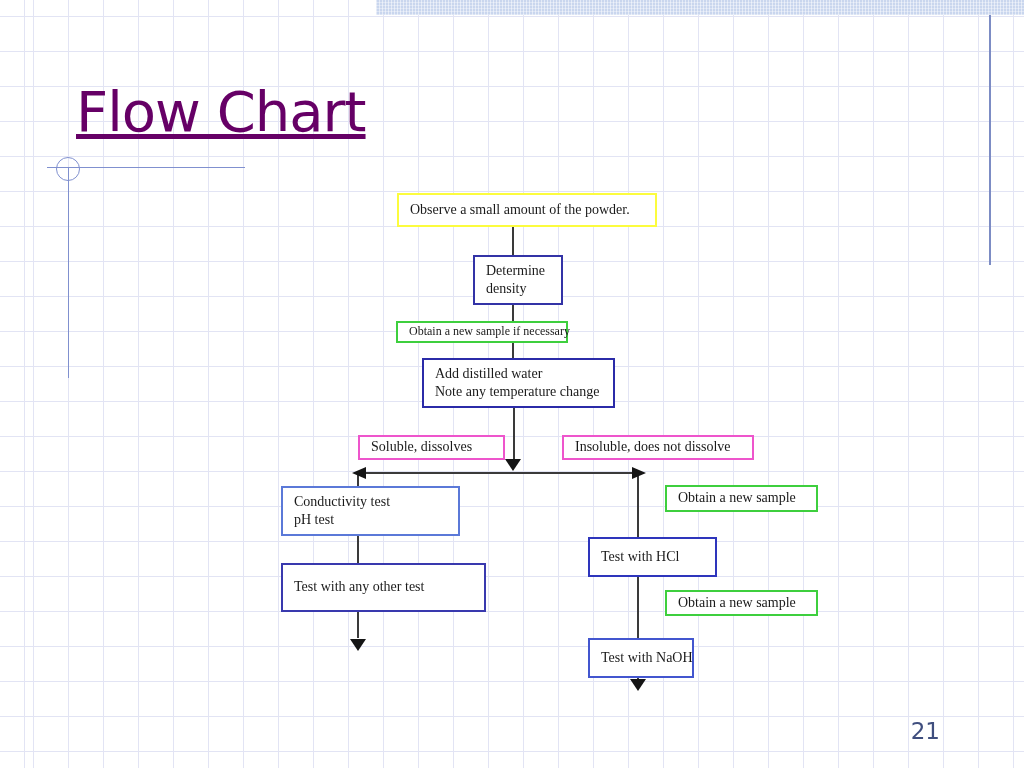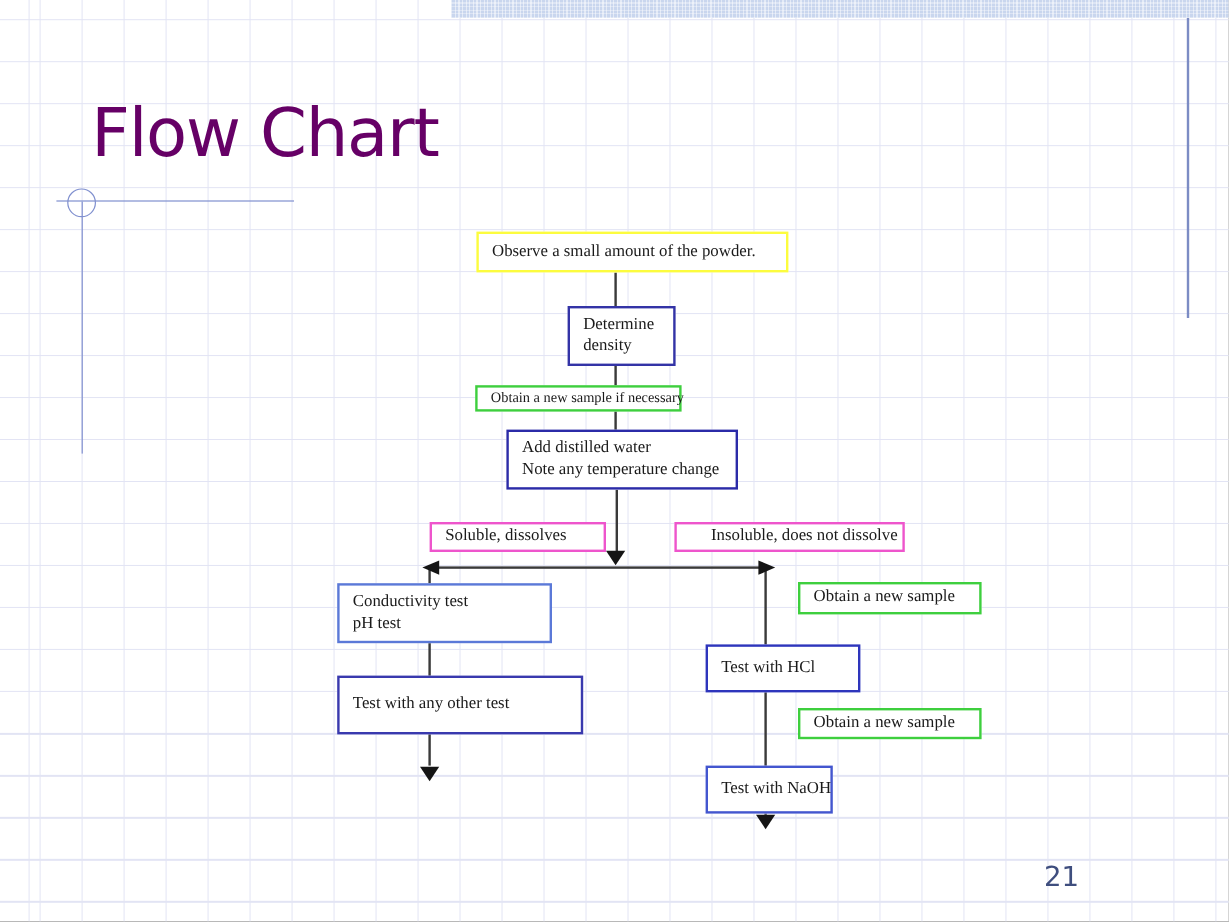--- a/index.html
+++ b/index.html
@@ -20,37 +20,37 @@
       repeating-linear-gradient(0deg, rgba(255,255,255,.35) 0 1px, transparent 1px 3px);
   }
   .deco-hline{position:absolute;left:47px;top:167px;width:198px;height:1px;background:#8090cf;z-index:0;}
   .deco-vline-left{position:absolute;left:68px;top:168px;width:1px;height:210px;background:#8090cf;z-index:0;}
   .deco-vline-right{position:absolute;left:989px;top:15px;width:2px;height:250px;background:#7c8cc4;z-index:0;}
   .deco-circle{position:absolute;left:56px;top:157px;width:22px;height:22px;border:1px solid #8090cf;border-radius:50%;background:transparent;z-index:0;}
   .title{
     position:absolute;left:76px;top:84px;margin:0;z-index:1;
     font-family:"DejaVu Sans","Liberation Sans",sans-serif;
     font-size:56px;font-weight:normal;letter-spacing:-1px;line-height:1;
-    color:#660066;white-space:nowrap;
+    color:#660066;white-space:nowrap;text-decoration:underline;
   }
   #diagram{position:absolute;left:0;top:0;width:100%;height:100%;z-index:1;}
   .fc-line{position:absolute;z-index:1;}
   .fc-box{
     position:absolute;z-index:2;box-sizing:border-box;
     background:#ffffff;border:2px solid #333;
     display:flex;flex-direction:column;justify-content:center;
     padding-left:11px;padding-right:4px;line-height:1.32;color:#1a1a1a;
   }
   .fc-box div{white-space:nowrap;}
   .fc-arrow{position:absolute;width:0;height:0;z-index:3;}
   .fc-arrow.down{border-left:8px solid transparent;border-right:8px solid transparent;border-top:12px solid #151515;}
   .fc-arrow.left{border-top:6px solid transparent;border-bottom:6px solid transparent;border-right:14px solid #151515;}
   .fc-arrow.right{border-top:6px solid transparent;border-bottom:6px solid transparent;border-left:14px solid #151515;}
   .page-number{
-    position:absolute;left:870px;top:718px;width:70px;z-index:1;
+    position:absolute;left:870px;top:718px;width:70px;text-align:right;z-index:1;
     font-family:"DejaVu Sans","Liberation Sans",sans-serif;
     font-size:23px;color:#3f4e7e;
   }
 </style>
 </head>
 <body>
 
 <div class="slide">
   <div class="top-bar"></div>
   <div class="deco-hline"></div>
@@ -75,21 +75,21 @@
       <div class="fc-box" style="left: 396px; top: 321px; width: 172px; height: 22px; border-color: rgb(62, 207, 62); font-size: 12px;">
         <div>Obtain a new sample if necessary</div>
       </div>
       <div class="fc-box" style="left: 422px; top: 358px; width: 193px; height: 50px; border-color: rgb(43, 43, 168); font-size: 14px;">
         <div>Add distilled water</div>
         <div>Note any temperature change</div>
       </div>
       <div class="fc-box" style="left: 358px; top: 435px; width: 147px; height: 25px; border-color: rgb(238, 85, 204); font-size: 14px;">
         <div>Soluble, dissolves</div>
       </div>
-      <div class="fc-box" style="left: 562px; top: 435px; width: 192px; height: 25px; border-color: rgb(238, 85, 204); font-size: 14px; align-items: flex-end;">
+      <div class="fc-box" style="left: 562px; top: 435px; width: 192px; height: 25px; border-color: rgb(238, 85, 204); font-size: 14px;">
         <div>Insoluble, does not dissolve</div>
       </div>
       <div class="fc-box" style="left: 281px; top: 486px; width: 179px; height: 50px; border-color: rgb(91, 121, 216); font-size: 14px;">
         <div>Conductivity test</div>
         <div>pH test</div>
       </div>
       <div class="fc-box" style="left: 665px; top: 485px; width: 153px; height: 27px; border-color: rgb(62, 207, 62); font-size: 14px;">
         <div>Obtain a new sample</div>
       </div>
       <div class="fc-box" style="left: 588px; top: 537px; width: 129px; height: 40px; border-color: rgb(46, 53, 188); font-size: 14px;">

